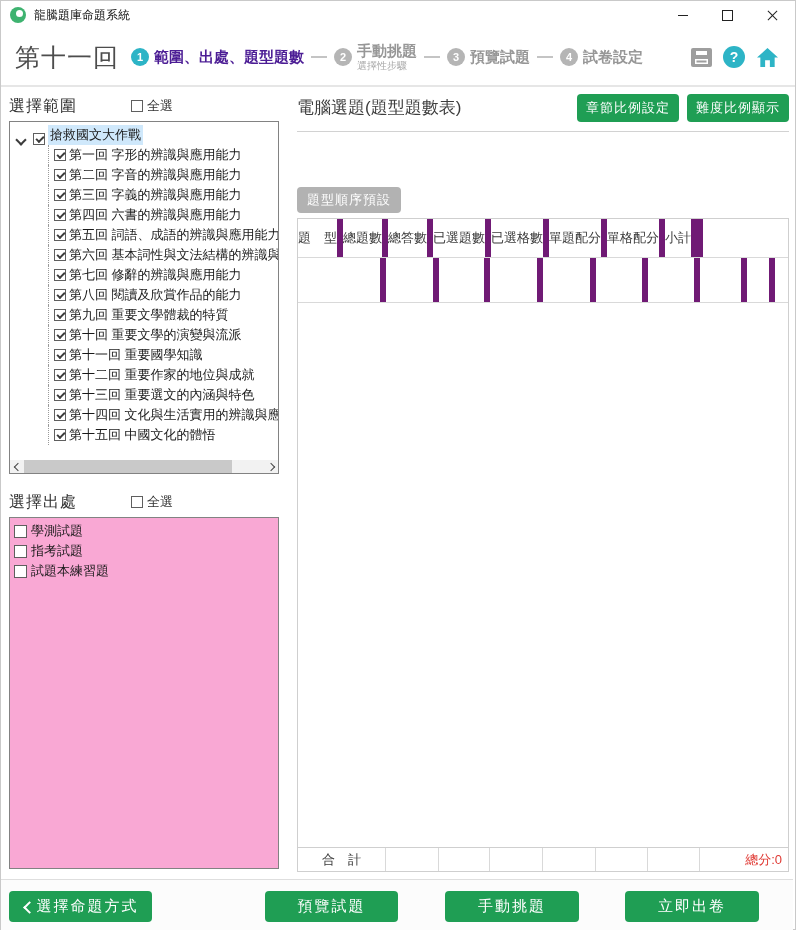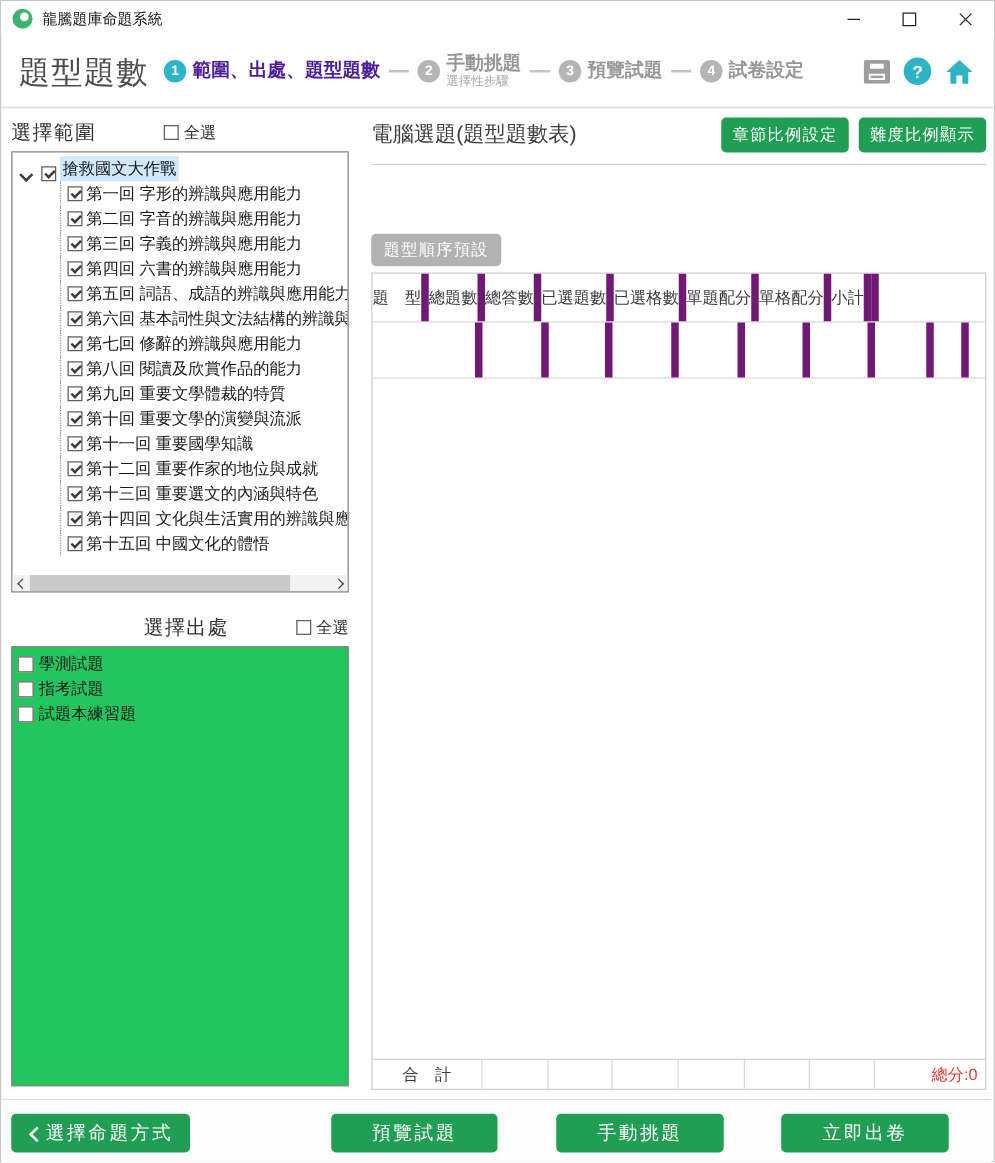--- a/index.html
+++ b/index.html
@@ -68,22 +68,22 @@
   .tree-item .t-label{font-size:13px;color:#1a1a1a;}
   .hscroll{position:absolute;bottom:0;left:0;width:100%;height:13px;background:#f2f2f2;
            display:flex;align-items:center;}
   .hs-arrow{width:13px;height:13px;position:relative;cursor:pointer;flex:0 0 13px;}
   .hs-arrow::before{content:"";position:absolute;top:4px;width:5px;height:5px;
       border-left:1px solid #444;border-bottom:1px solid #444;}
   .hs-left::before{left:5px;transform:rotate(45deg);}
   .hs-right::before{left:3px;transform:rotate(225deg);}
   .hs-thumb{position:absolute;left:14px;width:208px;height:13px;background:#c9c9c9;cursor:pointer;}
 
-  .source-head{margin-top:15px;justify-content:flex-end;}
-  .source-box{margin-top:2px;width:270px;height:352px;box-sizing:border-box;border:1px solid #828282;background:#22c55e;}
+  .source-head{margin-top:15px;}
+  .source-box{margin-top:2px;width:270px;height:352px;box-sizing:border-box;border:1px solid #828282;background:#f9a8d4;}
   .source-list{list-style:none;margin:0;padding:3px 0 0 4px;}
   .source-item{display:flex;align-items:center;height:20px;cursor:pointer;}
   .source-item .cb{width:13px;height:13px;flex:0 0 13px;margin-right:4px;}
   .source-item .s-label{font-size:13px;color:#1a1a1a;}
 
   
   .right-col{position:absolute;left:296px;top:88px;width:492px;}
   .panel-title-row{display:flex;align-items:center;height:37px;}
   .panel-title{font-size:17px;color:#3d3d3d;}
   .ratio-btns{margin-left:auto;display:flex;gap:8px;align-items:center;}
@@ -141,21 +141,21 @@
       <div class="win-btn">
           <div class="ic-max"></div>
         </div>
       <div class="win-btn">
           <div class="ic-close"></div>
         </div>
     </div>
   </div>
 
   <div class="appheader">
-    <div class="page-title">題型題數</div>
+    <div class="page-title">第十一回</div>
     <div class="stepper">
         <div class="step active">
         <span class="step-num">1</span>
         <span class="step-texts">
           <span class="step-label">範圍、出處、題型題數</span>
 
         </span>
         <span class="step-dash"></span>
       </div>
         <div class="step inactive">

